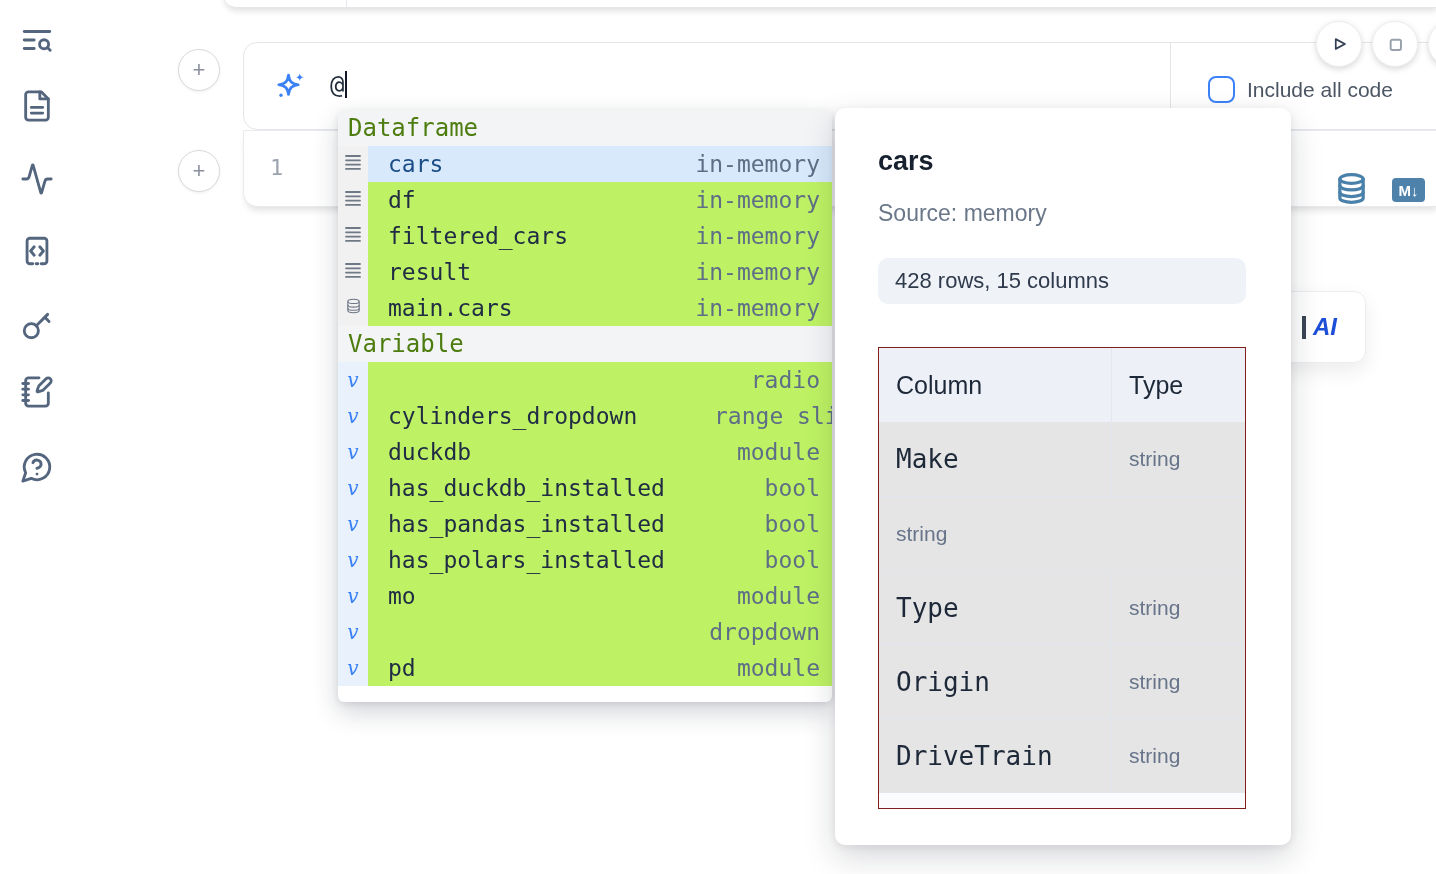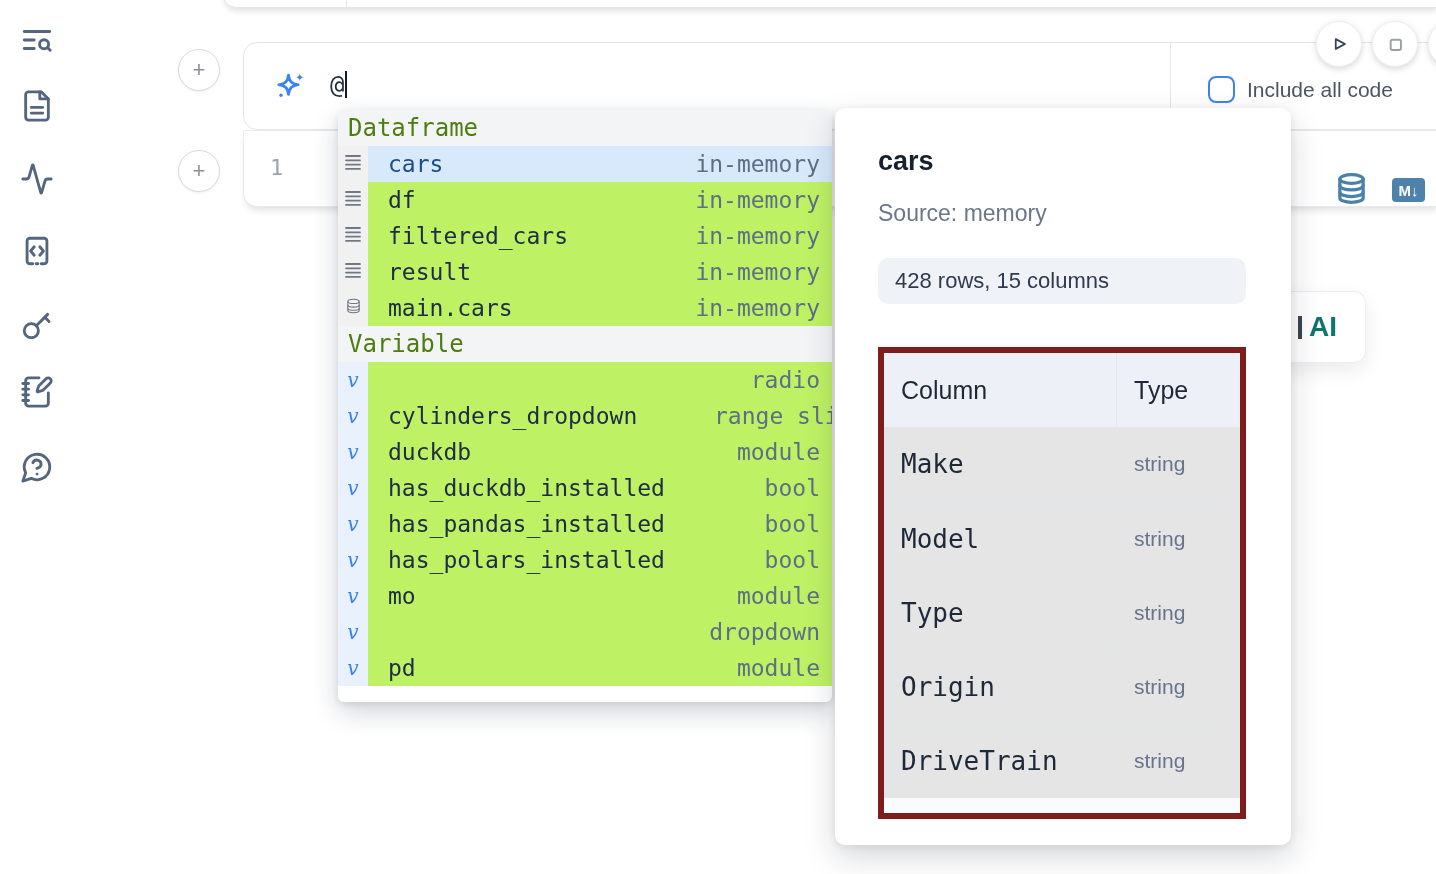--- a/index.html
+++ b/index.html
@@ -56,21 +56,21 @@
   .md-badge { left:1148px; top:47px; width:33px; height:24px; background:#4e82ab; border-radius:4px;
               color:#fff; font-weight:bold; font-size:15px; display:flex; align-items:center;
               justify-content:center; }
 
   
   .ai-card { position:absolute; left:1150px; top:291px; width:216px; height:72px; background:#fff;
              border:1px solid #ebedf0; border-radius:12px; box-shadow:0 8px 20px rgba(0,0,0,.08);
              z-index:5; display:flex; align-items:center; justify-content:flex-end;
              padding-right:28px; cursor:pointer; }
   .ai-card .cut-glyph { width:4px; height:23px; background:#3a4554; margin-right:7px; }
-  .ai-card .ai-lbl { font-size:28px; font-weight:bold; color:#0f766e; }
+  .ai-card .ai-lbl { font-size:24px; font-weight:bold; color:#1d4ed8;font-style:italic; }
 
   
   .dropdown { position:absolute; left:338px; top:110px; width:494px; height:592px; background:#fff;
               border-radius:6px; box-shadow:0 10px 26px rgba(30,41,59,.20), 0 2px 6px rgba(30,41,59,.10);
               overflow:hidden; z-index:10; font-family:"DejaVu Sans Mono", monospace; }
   .ac-header { height:36px; background:#f3f4f6; color:#4d7c0f; font-size:24px;
                display:flex; align-items:center; padding-left:10px; }
   .ac-row { height:36px; display:flex; align-items:stretch; cursor:pointer; }
   .ac-gutter { width:30px; display:flex; align-items:center; justify-content:center; flex:none; }
   .k-dataframe .ac-gutter, .k-table .ac-gutter { background:#f1f1f2; }
@@ -87,21 +87,21 @@
 
   
   .panel { position:absolute; left:835px; top:108px; width:456px; height:737px; background:#fff;
            border-radius:10px; box-shadow:0 12px 32px rgba(15,23,42,.17), 0 2px 8px rgba(15,23,42,.08);
            z-index:20; overflow:hidden; }
   .p-title { position:absolute; left:43px; top:38px; font-size:27px; font-weight:bold; color:#16202e; }
   .p-source { position:absolute; left:43px; top:92px; font-size:23px; color:#6a7789; }
   .p-shape { position:absolute; left:43px; top:150px; width:368px; height:46px; background:#eff3f8;
              border-radius:10px; display:flex; align-items:center; padding-left:17px;
              font-size:22px; color:#2f3a4c; }
-  .p-table { position:absolute; left:43px; top:239px; width:368px; border:6px solid #7f1d1d; }
+  .p-table { position:absolute; left:43px; top:239px; width:368px; border:1px solid #7f1d1d; }
   .pt-row { display:flex; height:74px; }
   .pt-row + .pt-row { border-top:1px solid #e2e7ee; }
   .pt-c1 { width:233px; border-right:1px solid #e2e7ee; display:flex; align-items:center;
            padding-left:17px; }
   .pt-c2 { flex:1; display:flex; align-items:center; padding-left:17px; }
   .pt-head { background:#edf1f7; }
   .pt-head .pt-c1, .pt-head .pt-c2 { font-size:25px; color:#1d2838; }
   .pt-body { background:#e5e5e5; }
   .pt-body .pt-c1 { font-family:"DejaVu Sans Mono", monospace; font-size:26px; color:#1d2838; }
   .pt-body .pt-c2 { font-size:21px; color:#67748a;text-align:center; }
@@ -433,21 +433,20 @@
       <span class="pt-c1">Column</span>
       <span class="pt-c2">Type</span>
     </div>
     <div id="pt-body">
   <div class="pt-row pt-body">
     <span class="pt-c1">Make</span>
     <span class="pt-c2">string</span>
   </div>
 
   <div class="pt-row pt-body">
-    <span class="pt-c1">Model</span>
     <span class="pt-c2">string</span>
   </div>
 
   <div class="pt-row pt-body">
     <span class="pt-c1">Type</span>
     <span class="pt-c2">string</span>
   </div>
 
   <div class="pt-row pt-body">
     <span class="pt-c1">Origin</span>

